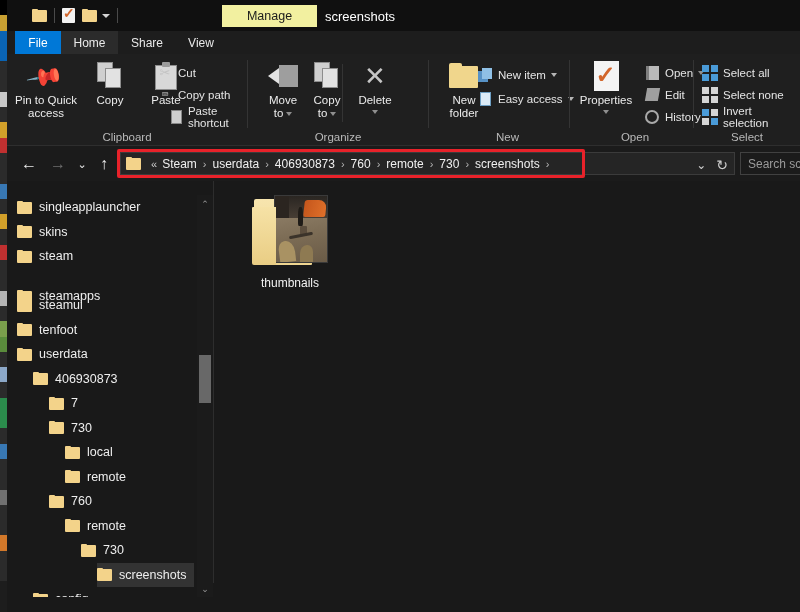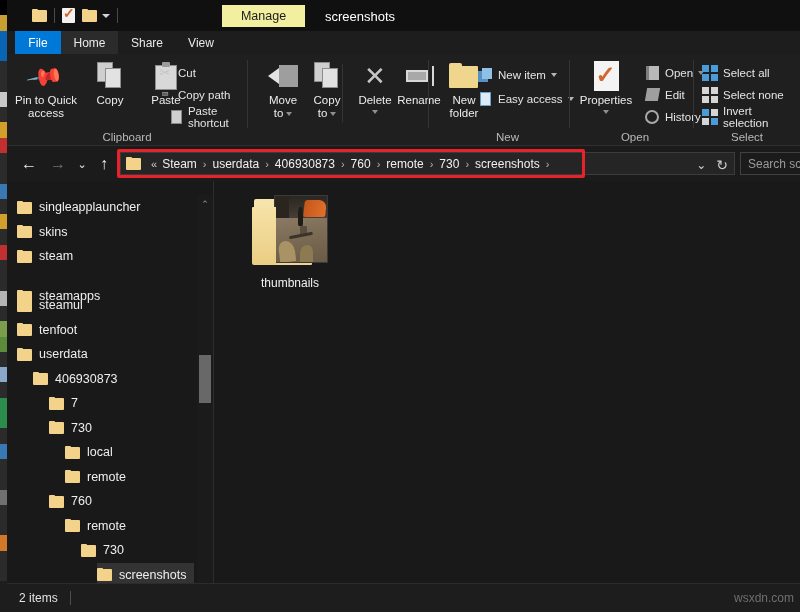--- a/index.html
+++ b/index.html
@@ -47,21 +47,21 @@
   }
   .props-ico:after {
     content: "✓"; position: absolute; left: 1px; top: -3px;
     font-size: 14px; color: #d2662c; font-weight: bold;
   }
   .qat-arrow {
     width: 0; height: 0; border-left: 4px solid transparent; border-right: 4px solid transparent;
     border-top: 4px solid #d4d4d4;
   }
   .contextual-tab-label {
-    position: absolute; left: 215px; top: 5px; width: 83px; height: 22px;
+    position: absolute; left: 215px; top: 5px; width: 95px; height: 22px;
     background: #f2f0a0; color: #1b1b1b; font-size: 12.5px;
     display: flex; align-items: center; justify-content: center;
   }
   #window-title {
     position: absolute; left: 318px; top: 5px; height: 22px;
     display: flex; align-items: center; font-size: 13px; color: #ffffff;
   }
 
   
   #tabstrip {
@@ -441,29 +441,21 @@
         </span>
       </div>
       <div class="rsep" style="left:94px; top:10px; height:58px;"></div>
       <div class="bigbtn" style="left:96px;">
         <span class="glyph">
             <span class="g-x">✕</span>
           </span>
         <span>Delete</span>
         <span class="caret dim" style="margin-top:3px;"></span>
       </div>
-      <div class="bigbtn" style="left:140px;">
-        <span class="glyph">
-            <span class="g-rename">
-              <i></i>
-              <b></b>
-            </span>
-          </span>
-        <span>Rename</span>
-      </div>
+      <div class="rgroup-label">Organize</div>
     </div>
     <div class="rsep" style="left:421px;"></div>
 
     <div class="rgroup" style="left:422px; width:157px;">
       <div class="bigbtn" style="left:4px;">
         <span class="glyph">
             <span class="g-newfolder">
               <i></i>
               <b></b>
             </span>
@@ -694,19 +686,14 @@
           </div>
         </div>
         <div class="tf-front"></div>
       </div>
       <div class="label">thumbnails</div>
     </div>
 
 
   </div>
 
-  <div id="statusbar">
-    <span id="status-count">2 items</span>
-    <span id="status-sep"></span>
-    <span id="watermark">wsxdn.com</span>
-  </div>
 
 </div>
 
 </body></html>

